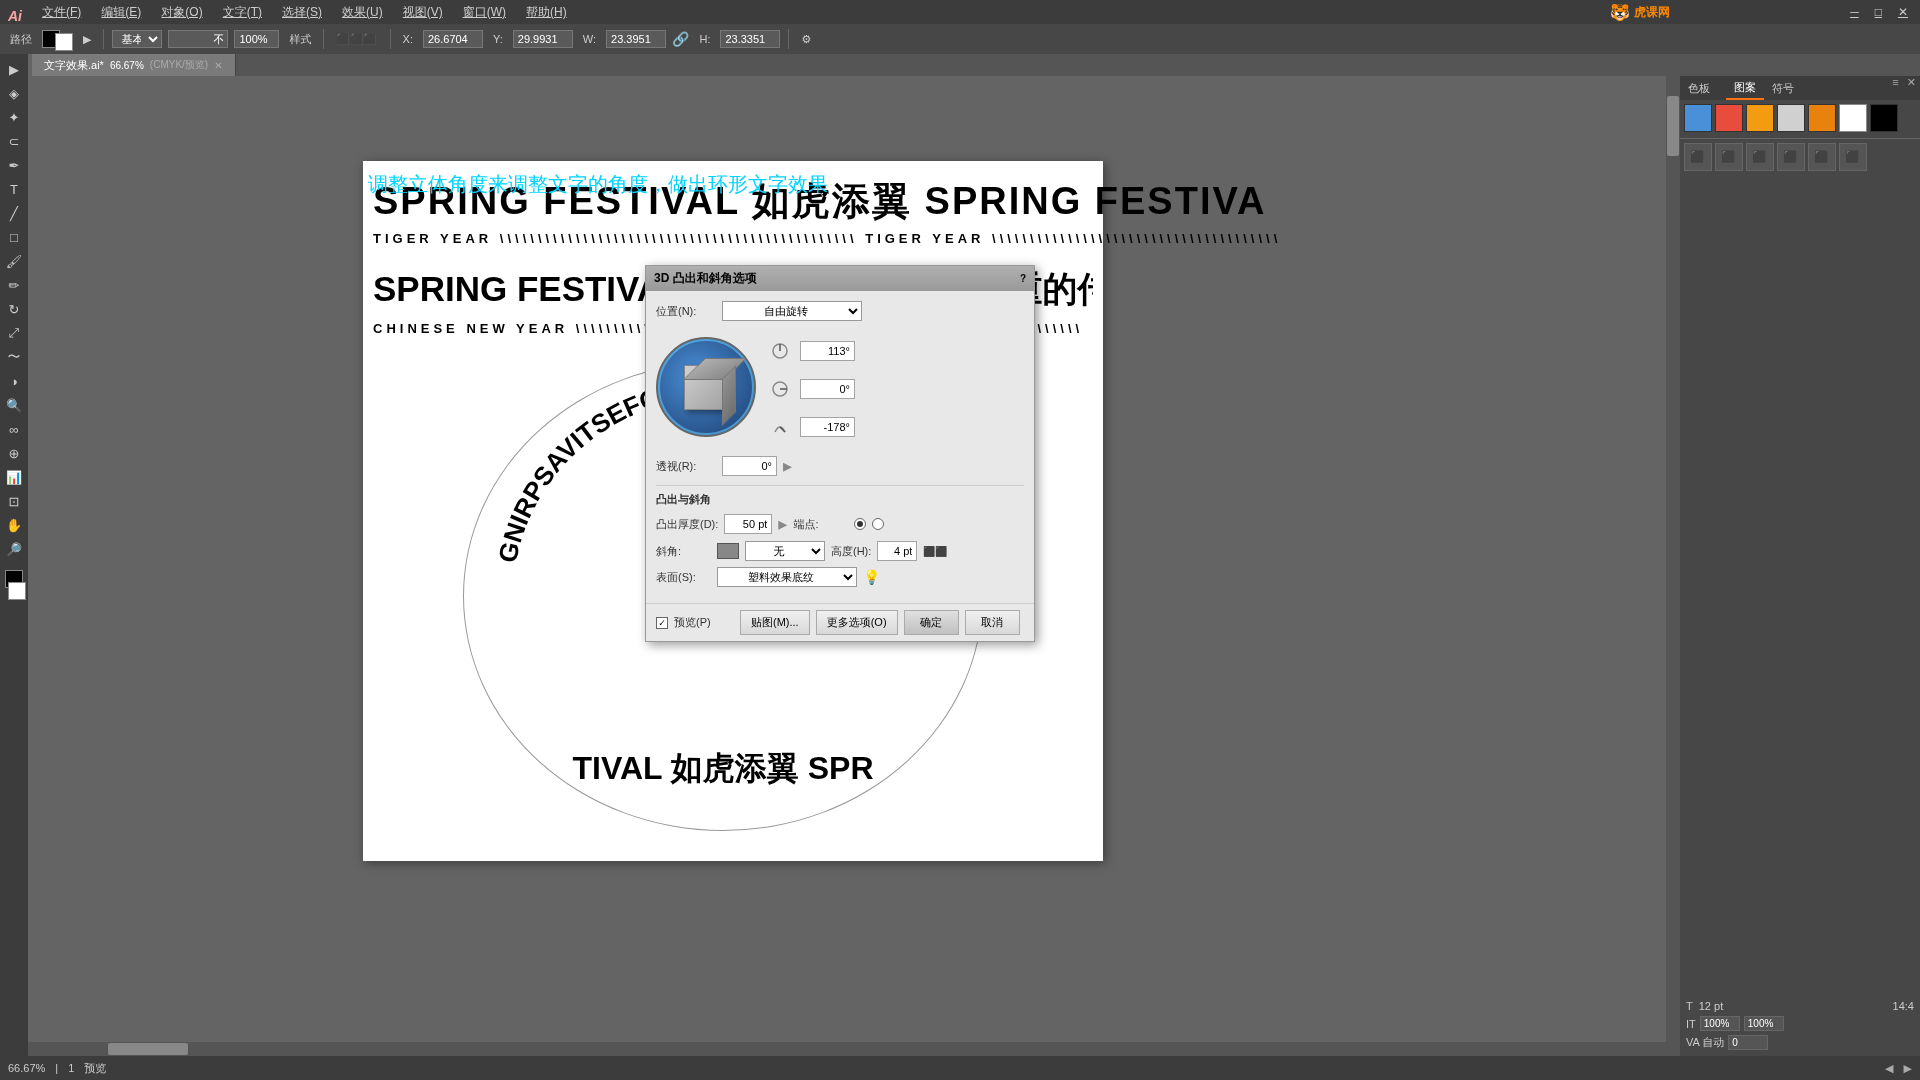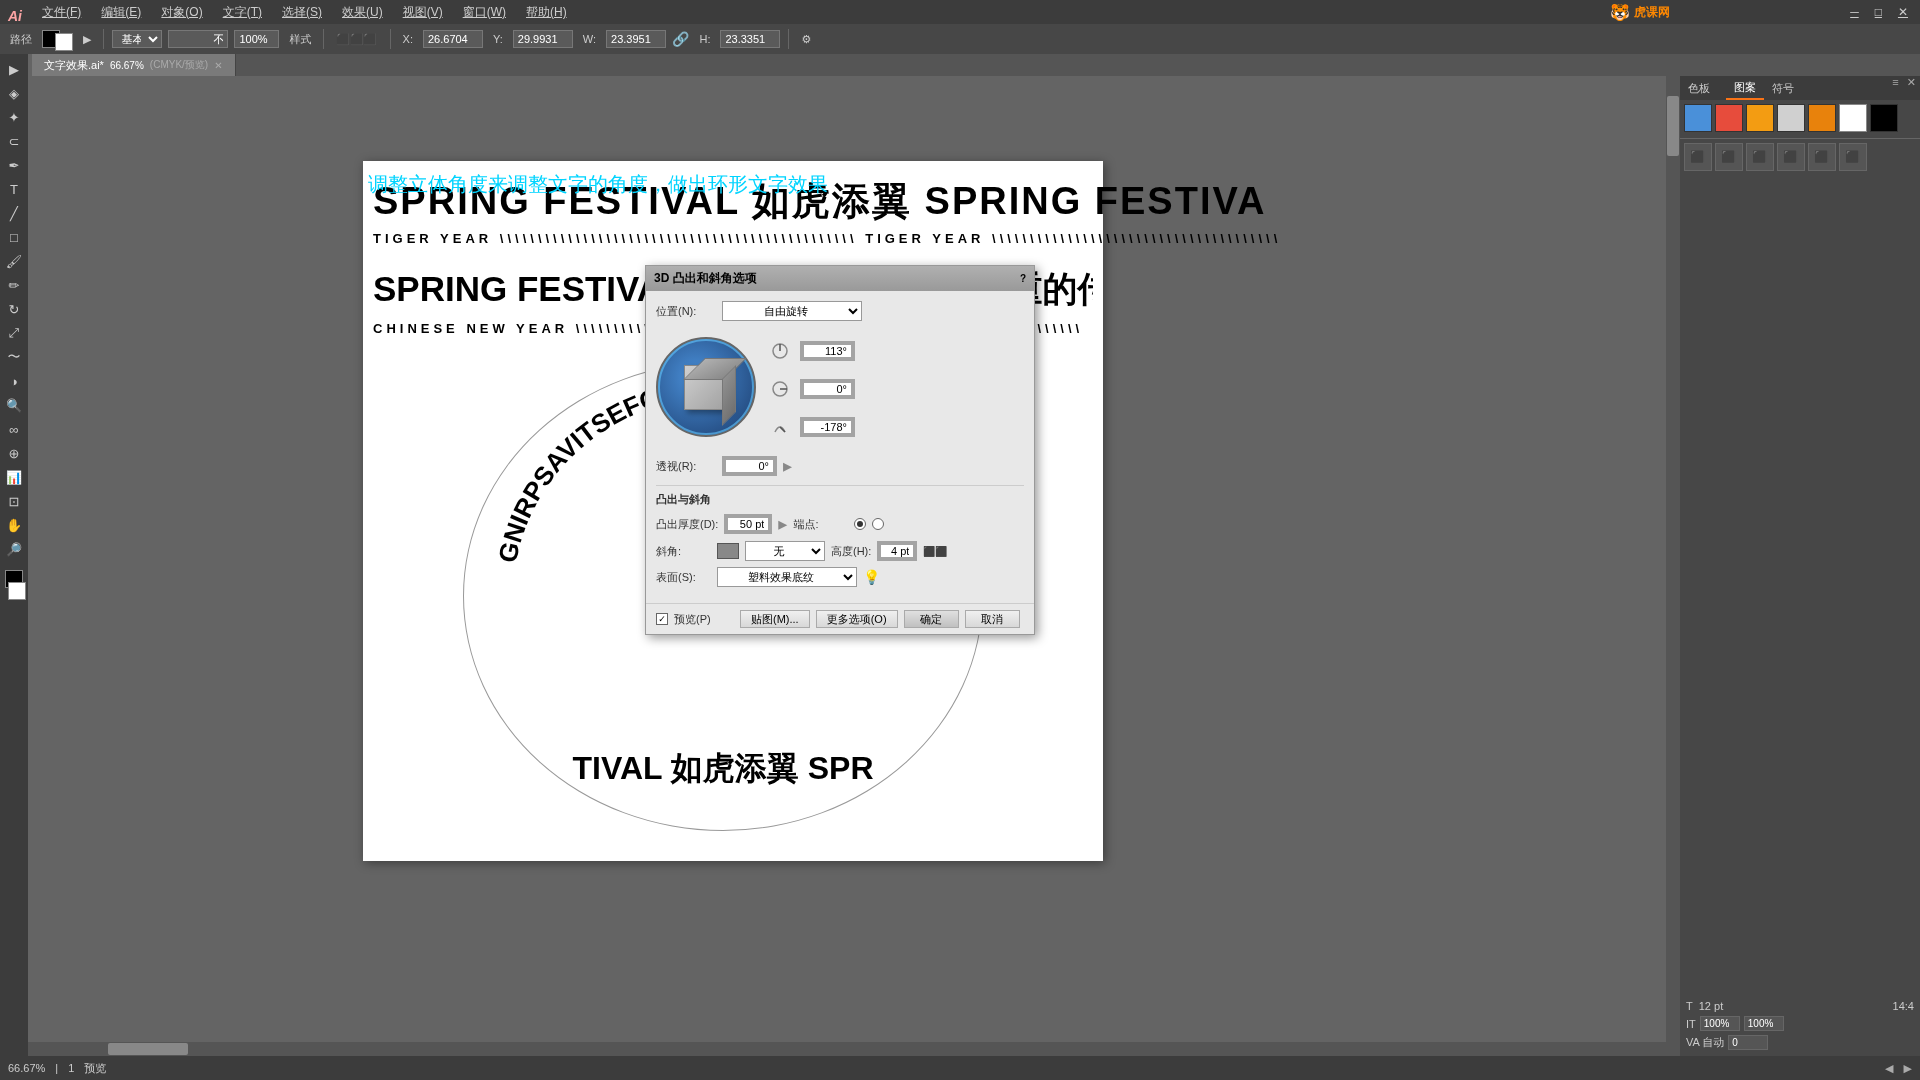--- a/index.html
+++ b/index.html
@@ -325,21 +325,21 @@
     .dialog-select {
       background: #fff;
       border: 1px solid #999;
       font-size: 11px;
       padding: 1px 4px;
       height: 20px;
       text-align: center;
     }
     .dialog-input-num {
       background: #fff;
-      border: 4px solid #a3a3a3;
+      border: 1px solid #a3a3a3;
       font-size: 11px;
       padding: 1px 4px;
       height: 20px;
       width: 55px;
       text-align: right;
     }
 
     
     .rotation-sphere-container {
       display: flex;
@@ -464,21 +464,21 @@
       width: 12px;
       height: 12px;
       border: 1px solid #666;
       background: #fff;
       display: flex;
       align-items: center;
       justify-content: center;
       font-size: 9px;
     }
     .dialog-btn {
-      height: 18px;
+      height: 25px;
       padding: 0 10px;
       font-size: 11px;
       background: linear-gradient(to bottom, #f0f0f0, #d8d8d8);
       border: 1px solid #aaa;
       cursor: pointer;
       min-width: 55px;
     }
     .dialog-btn.primary {
       background: linear-gradient(to bottom, #e0e0e0, #c0c0c0);
     }

